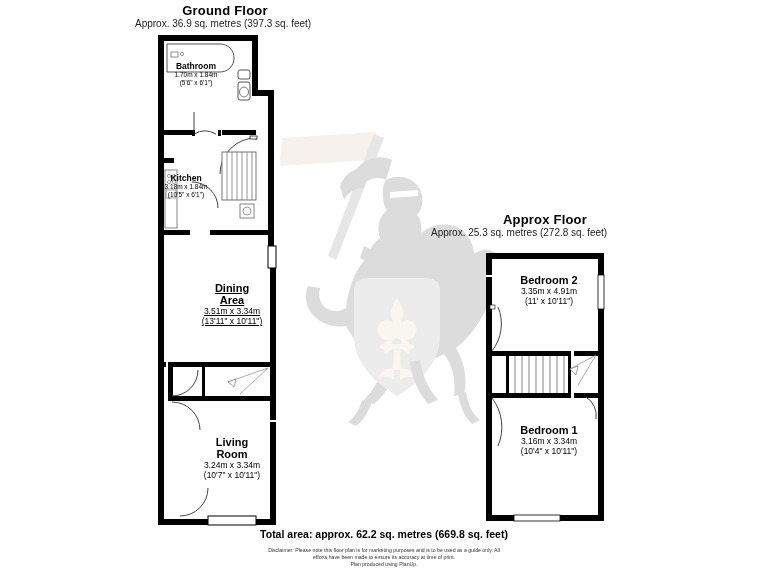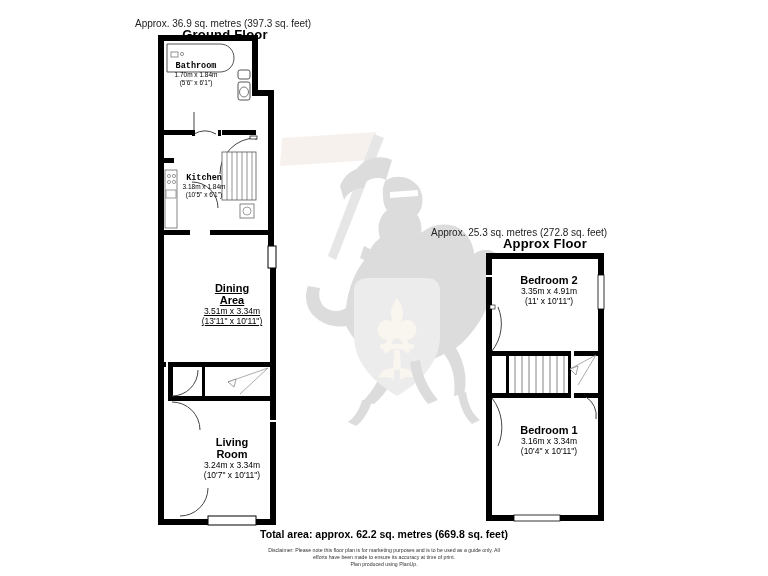--- a/index.html
+++ b/index.html
@@ -29,21 +29,20 @@
 
   
   .plan-title {
     position: absolute;
     text-align: center;
     font-weight: bold;
     font-size: 13px;
     color: #000;
     letter-spacing: 0.2px;
     white-space: nowrap;
-    margin-top: 24px;
   }
   .plan-sub {
     position: absolute;
     text-align: left;
     font-size: 10px;
     color: #222;
     white-space: nowrap;
   }
 
   
@@ -62,21 +61,20 @@
   }
   .room-label .rname {
     display: block;
     font-weight: bold;
     font-size: 11px;
     line-height: 12px;
   }
   .room-label .rname.small {
     font-size: 8.5px;
     line-height: 9px;
-    font-family: Liberation Mono, monospace;
   }
   .room-label .rdim {
     display: block;
     font-size: 8.5px;
     line-height: 10px;
   }
   .room-label .rdim.small {
     font-size: 6.5px;
     line-height: 7.5px;
   }
@@ -260,21 +258,21 @@
 
     <path d="M30 486 A28 28 0 0 0 58 458" stroke="#444444" stroke-width="1" fill="none"></path>
   </svg>
 
   <div class="room-label" style="left:158px; top:62px; width:76px;">
     <span class="rname small">Bathroom</span>
     <span class="rdim small">1.70m x 1.84m</span>
     <span class="rdim small">(5'6" x 6'1")</span>
   </div>
 
-  <div class="room-label" style="left:166px; top:174px; width:76px;">
+  <div class="room-label" style="left:148px; top:174px; width:76px;">
     <span class="rname small">Kitchen</span>
     <span class="rdim small">3.18m x 1.84m</span>
     <span class="rdim small">(10'5" x 6'1")</span>
   </div>
 
   <div class="room-label" style="left:182px; top:282px; width:100px;text-decoration:underline;">
     <span class="rname">Dining</span>
     <span class="rname">Area</span>
     <span class="rdim">3.51m x 3.34m</span>
     <span class="rdim">(13'11" x 10'11")</span>

